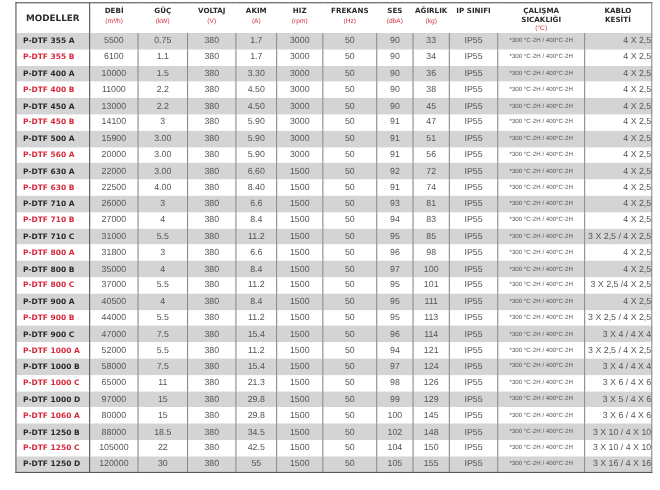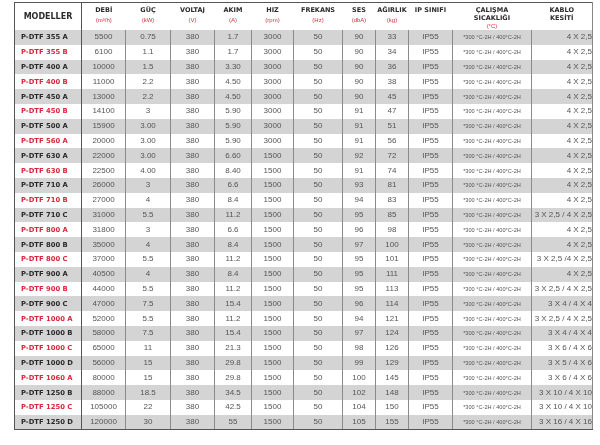--- a/index.html
+++ b/index.html
@@ -376,21 +376,21 @@
           <td>1500</td>
           <td>50</td>
           <td>98</td>
           <td>126</td>
           <td>IP55</td>
           <td class="temp">*300 °C-2H / 400°C-2H</td>
           <td class="kablo">3 X 6 / 4 X 6</td>
         </tr>
         <tr class="alt">
           <td class="model">P-DTF 1000 D</td>
-          <td>56000</td>
+          <td>97000</td>
           <td>15</td>
           <td>380</td>
           <td>29.8</td>
           <td>1500</td>
           <td>50</td>
           <td>99</td>
           <td>129</td>
           <td>IP55</td>
           <td class="temp">*300 °C-2H / 400°C-2H</td>
           <td class="kablo">3 X 5 / 4 X 6</td>

